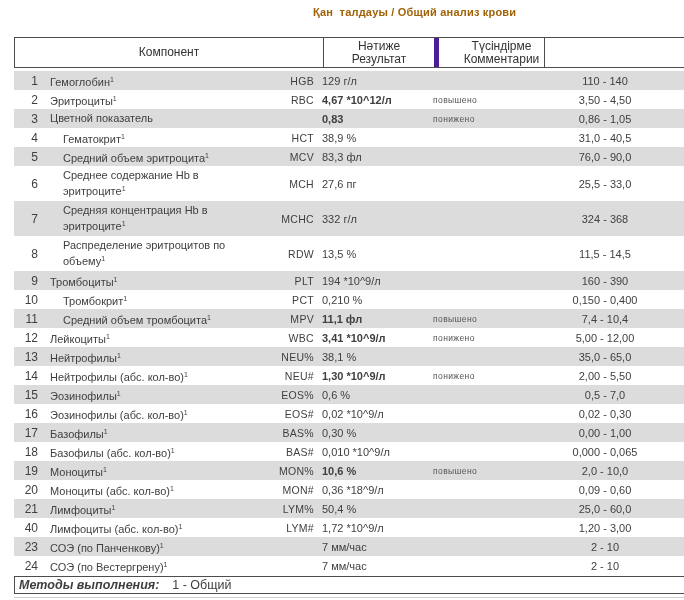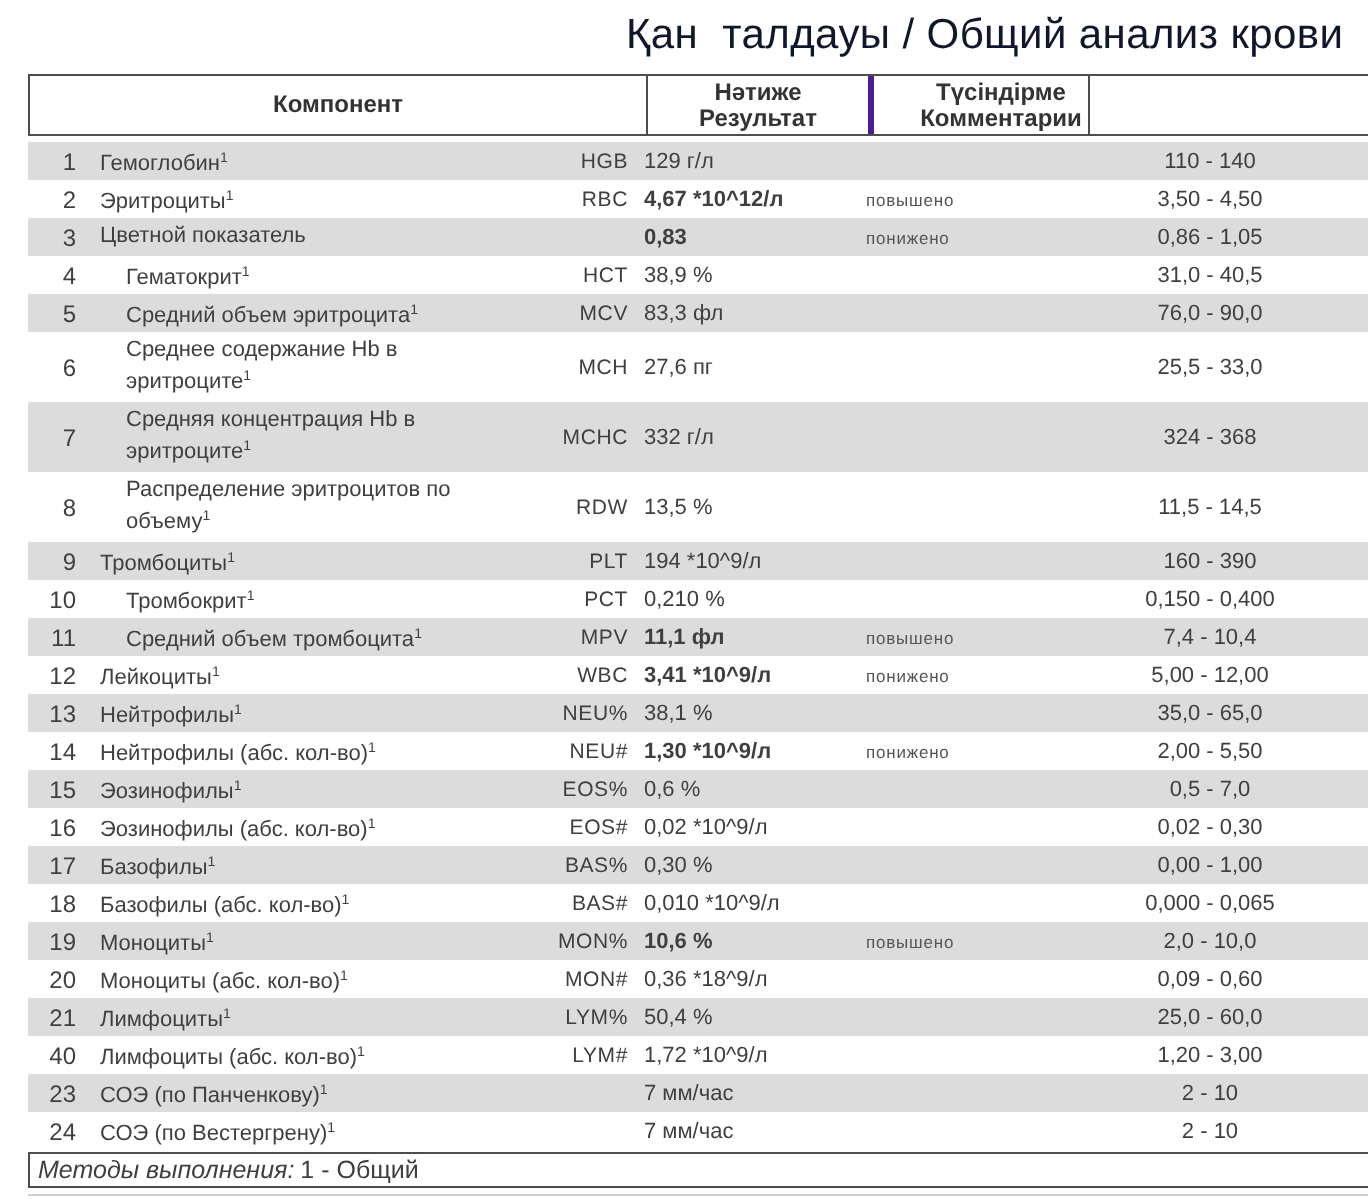--- a/index.html
+++ b/index.html
@@ -3,33 +3,33 @@
 <meta charset="utf-8">
 <style>
   html,body { margin:0; padding:0; }
   body {
     width:684px; height:600px; position:relative; overflow:hidden;
     background:#ffffff; color:#3f3f3f;
     font-family:"Liberation Sans","DejaVu Sans",sans-serif;
   }
   .title {
     position:absolute; top:6px; left:313px;
-    font-size:21px; font-weight:normal; color:#0f172a; letter-spacing:0.2px;
+    font-size:11px; font-weight:bold; color:#a16207; letter-spacing:0.2px;
     white-space:pre;
   }
   .table { position:absolute; left:14px; top:37px; width:670px; }
   .thead {
     display:flex; height:29px; box-sizing:content-box;
     border-top:1px solid #4d4d4d; border-bottom:1px solid #4d4d4d; border-left:1px solid #4d4d4d;
-    font-weight:bold; font-size:12px; line-height:13px; color:#333;
+    font-weight:normal; font-size:12px; line-height:13px; color:#333;
   }
   .th { display:flex; flex-direction:column; justify-content:center; text-align:center; box-sizing:border-box; }
   .th-comp { width:308px; }
   .th-res  { width:111px; border-left:1px solid #4d4d4d; }
-  .th-com  { width:110px; border-left:3px solid #4c1d95;padding-left:20px; }
+  .th-com  { width:110px; border-left:5px solid #4c1d95;padding-left:20px; }
   .th-norm { width:124px; border-left:1px solid #4d4d4d; }
   .th-rest { flex:1; border-left:1px solid #4d4d4d; }
   .tbody { margin-top:3px; font-size:11px; }
   .row { display:flex; align-items:center; height:19px; }
   .row.stripe { background:#dcdcdc; }
   .row.tall { height:35px; }
   .c1 { width:308px; display:flex; align-items:center; box-sizing:border-box; }
   .num { width:24px; text-align:right; font-size:12px; flex:none; }
   .comp { margin-left:12px; width:205px; flex:none; white-space:nowrap; overflow:hidden; line-height:13px; }
   .comp.indent { margin-left:25px; width:192px; }
@@ -38,22 +38,22 @@
   .row.tall .comp { white-space:normal; }
   .c2 { width:111px; text-align:left; }
   .c2.bold { font-weight:bold; }
   .c3 { width:110px; text-align:left; font-size:8.5px; color:#555555; letter-spacing:0.4px; }
   .c4 { width:124px; text-align:center; }
   .tfoot {
     position:absolute; left:14px; top:576px; width:670px; height:18px; box-sizing:border-box;
     border-top:1px solid #4d4d4d; border-bottom:1px solid #4d4d4d; border-left:1px solid #4d4d4d;
     display:flex; align-items:center; padding-left:4px; font-size:12.5px;
   }
-  .tfoot .label { font-weight:normal; font-style:italic; }
-  .tfoot .value { margin-left:3px; }
+  .tfoot .label { font-weight:bold; font-style:italic; }
+  .tfoot .value { margin-left:13px; }
   .bottom-line { position:absolute; left:14px; top:597px; width:670px; border-top:1px solid #d0d0d0; }
 </style>
 </head>
 <body>
 
 <div class="title">Қан  талдауы / Общий анализ крови</div>
 
 <div class="table">
   <div class="thead">
     <div class="th th-comp">

